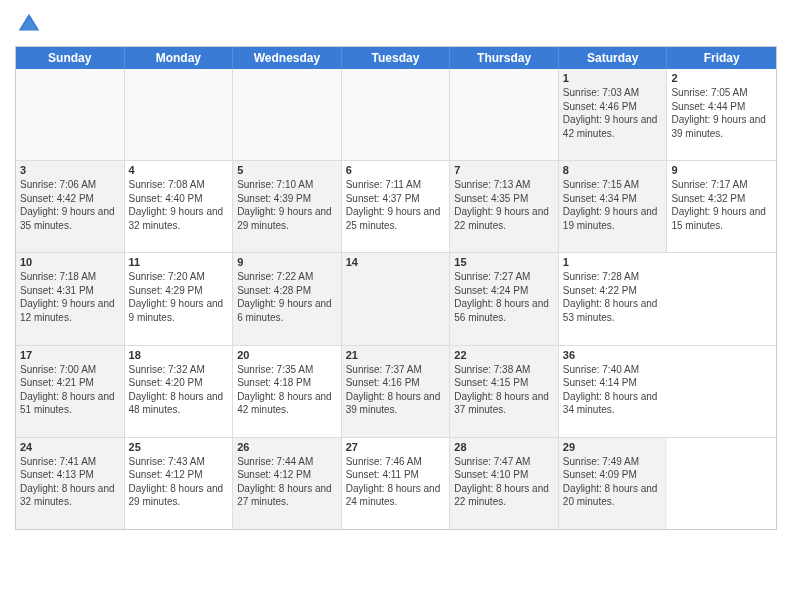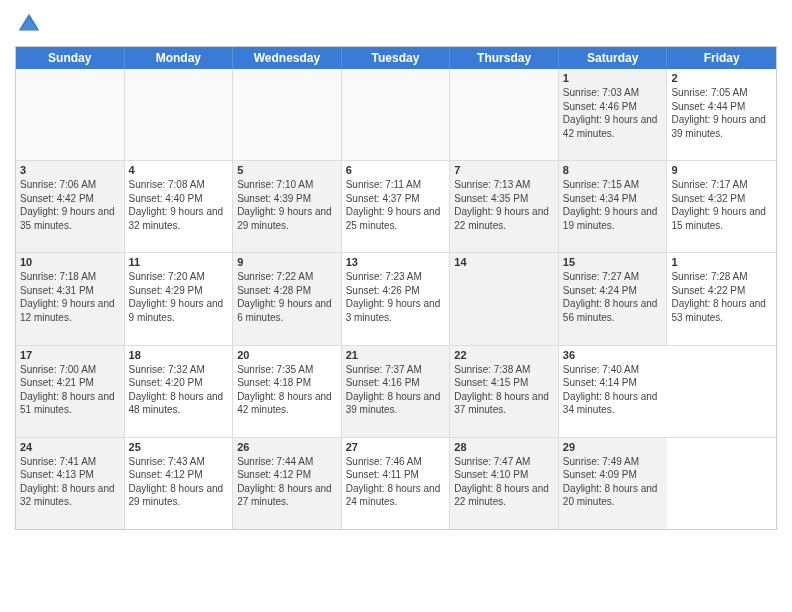--- a/index.html
+++ b/index.html
@@ -224,27 +224,20 @@
 Daylight: 9 hours
 and 9 minutes.</div>
           </div>
           <div class="cal-cell shaded">
             <div class="day-num">9</div>
             <div class="day-info">Sunrise: 7:22 AM
 Sunset: 4:28 PM
 Daylight: 9 hours
 and 6 minutes.</div>
           </div>
-          <div class="cal-cell">
-            <div class="day-num">13</div>
-            <div class="day-info">Sunrise: 7:23 AM
-Sunset: 4:26 PM
-Daylight: 9 hours
-and 3 minutes.</div>
-          </div>
           <div class="cal-cell shaded">
             <div class="day-num">14</div>
           </div>
           <div class="cal-cell shaded">
             <div class="day-num">15</div>
             <div class="day-info">Sunrise: 7:27 AM
 Sunset: 4:24 PM
 Daylight: 8 hours
 and 56 minutes.</div>
           </div>

